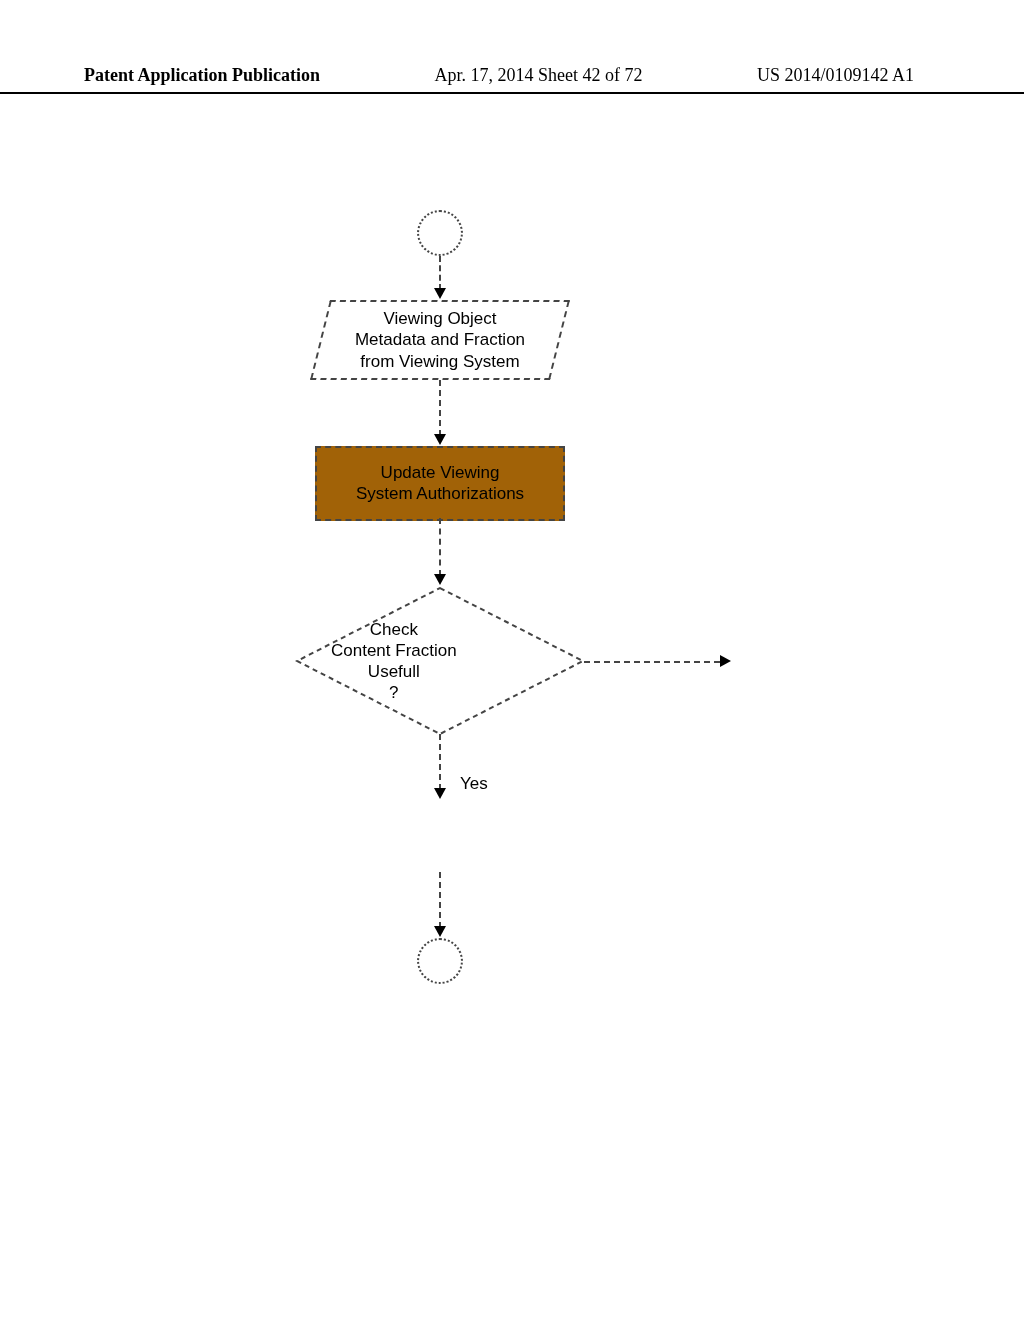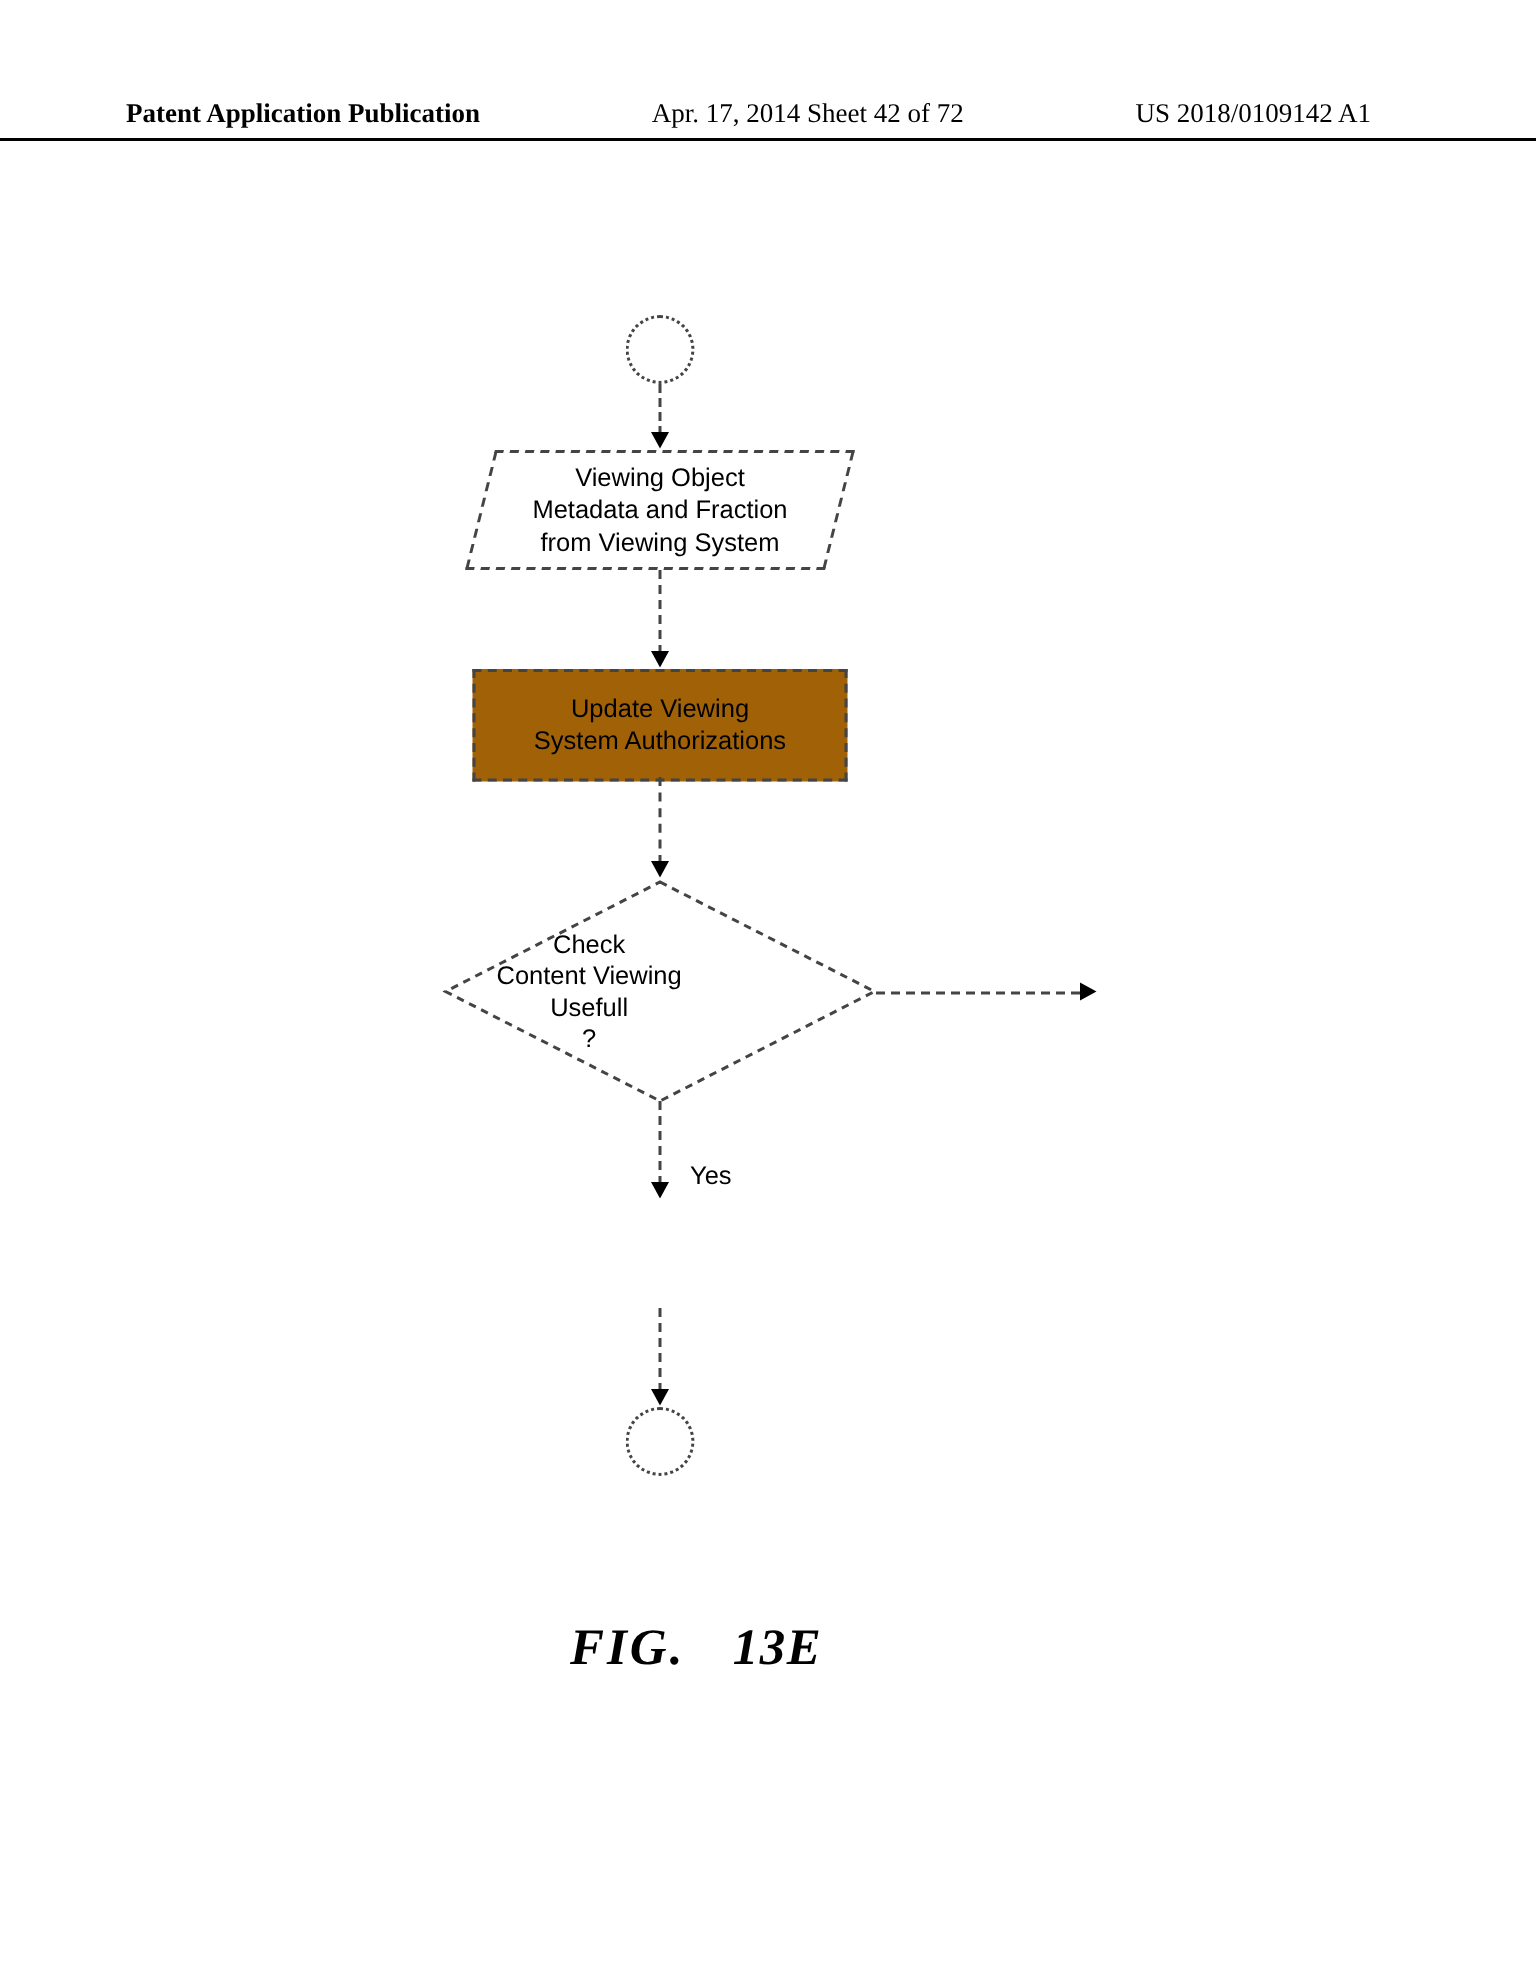--- a/index.html
+++ b/index.html
@@ -129,21 +129,21 @@
   .figlabel .figno { letter-spacing: 1px; }
 </style>
 </head>
 <body>
 
 <div class="page">
 
   <div class="hdr">
     <span class="left">Patent Application Publication</span>
     <span>Apr. 17, 2014  Sheet 42 of 72</span>
-    <span class="right">US 2018/0109142 A1</span>
+    <span class="right">US 2014/0109142 A1</span>
   </div>
 
   <div class="diagram">
 
     <div class="node term" style="left: 417px; top: 50px;"></div>
 
     <div class="arrow-v" style="left: 439px; top: 96px; height: 34px;"></div>
     <div class="ahead" style="left: 434px; top: 128px;"></div>
 
     <div class="node pgram-wrap" style="left: 320px; top: 140px;">
@@ -168,21 +168,21 @@
     <div class="arrow-v" style="left: 439px; top: 358px; height: 58px;"></div>
     <div class="ahead" style="left: 434px; top: 414px;"></div>
 
     <div class="node diamond-wrap" style="left: 295px; top: 426px;">
       <svg class="diamond-svg" viewBox="0 0 290 150" preserveAspectRatio="none">
         <polygon points="145,2 288,75 145,148 2,75" fill="none" stroke="#444" stroke-width="2" stroke-dasharray="5,4"></polygon>
       </svg>
       <div class="diamond-text">
         <div>
           <span>Check</span><br>
-          <span>Content Viewing</span><br>
+          <span>Content Fraction</span><br>
           <span>Usefull</span><br>
           <span>?</span>
         </div>
       </div>
     </div>
 
     <div class="arrow-h" style="left: 584px; top: 501px; width: 136px;"></div>
     <div class="ahead-r" style="left: 720px; top: 495px;"></div>
 
     <div class="arrow-v" style="left: 439px; top: 574px; height: 56px;"></div>
@@ -190,19 +190,14 @@
     <div class="yeslabel" style="left: 460px; top: 582px;">Yes</div>
 
 
     <div class="arrow-v" style="left: 439px; top: 712px; height: 56px;"></div>
     <div class="ahead" style="left: 434px; top: 766px;"></div>
 
     <div class="node term" style="left: 417px; top: 778px;"></div>
 
   </div>
 
-  <div class="figlabel" style="left: 380px; top: 1080px;">
-    <span>FIG.</span>
-    &nbsp;
-    <span class="figno">13E</span>
-  </div>
 
 </div>
 
 </body></html>

